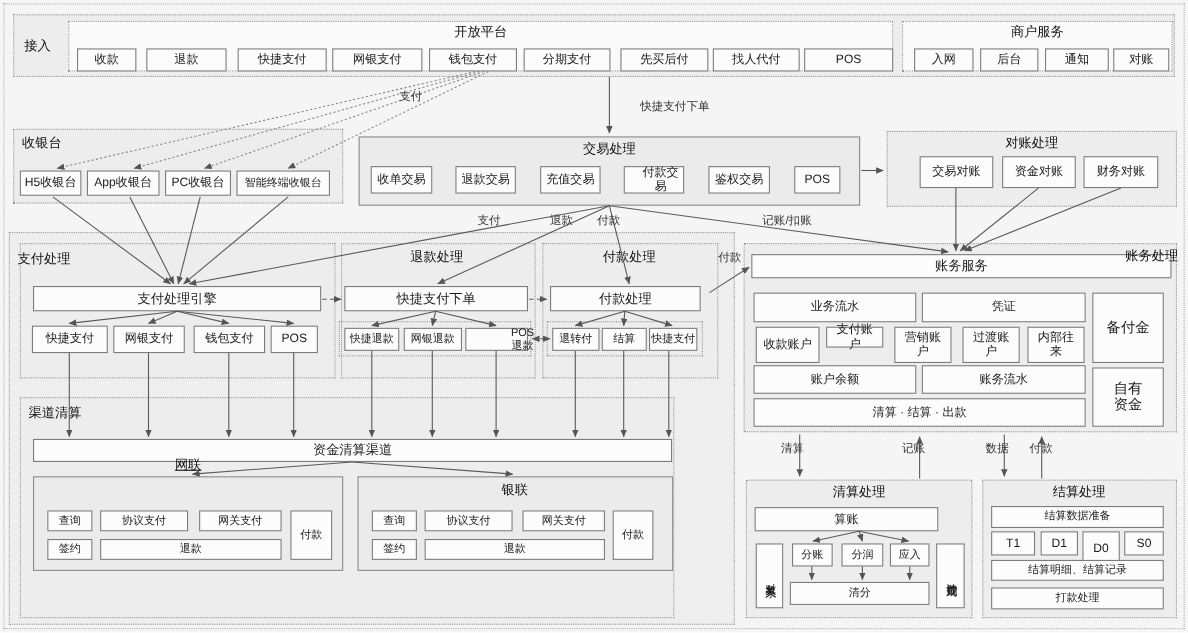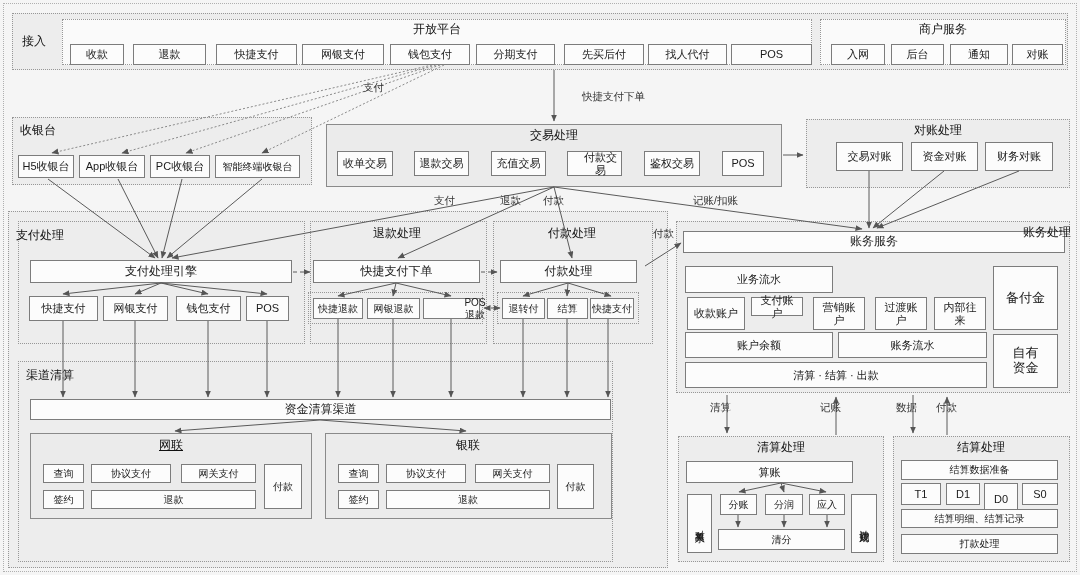--- a/index.html
+++ b/index.html
@@ -94,39 +94,40 @@
   <div class="b eng" style="left:500px;top:260px;width:137px;height:23px;">付款处理</div>
   <div class="sec" style="left:497px;top:292px;width:142px;height:32px;background:transparent;"></div>
   <div class="b" style="left:502px;top:298px;width:43px;height:21px;font-size:10px;">退转付</div>
   <div class="b" style="left:547px;top:298px;width:41px;height:21px;font-size:10px;">结算</div>
   <div class="b" style="left:590px;top:298px;width:44px;height:21px;font-size:10px;">快捷支付</div>
 
   <div class="sec" style="left:676px;top:221px;width:394px;height:172px;"></div>
   <div class="t" style="left:1023px;top:224px;">账务处理</div>
   <div class="b eng" style="left:683px;top:231px;width:382px;height:22px;">账务服务</div>
   <div class="b" style="left:685px;top:266px;width:148px;height:27px;">业务流水</div>
+  <div class="b" style="left:838px;top:266px;width:149px;height:27px;">凭证</div>
   <div class="b" style="left:687px;top:297px;width:58px;height:33px;padding:0 4px;">收款账户</div>
   <div class="b" style="left:751px;top:297px;width:52px;height:19px;padding:0 6px;">支付账户</div>
   <div class="b" style="left:813px;top:297px;width:52px;height:33px;padding:0 6px;">营销账户</div>
   <div class="b" style="left:875px;top:297px;width:52px;height:33px;padding:0 6px;">过渡账户</div>
   <div class="b" style="left:934px;top:297px;width:52px;height:33px;padding:0 6px;">内部往来</div>
   <div class="b big" style="left:993px;top:266px;width:65px;height:64px;">备付金</div>
   <div class="b" style="left:685px;top:332px;width:148px;height:26px;">账户余额</div>
   <div class="b" style="left:838px;top:332px;width:149px;height:26px;">账务流水</div>
   <div class="b big" style="left:993px;top:334px;width:65px;height:54px;">
       <span class="w2">自有资金</span>
     </div>
   <div class="b" style="left:685px;top:362px;width:302px;height:26px;">清算 · 结算 · 出款</div>
 
   <div class="sec" style="left:18px;top:361px;width:595px;height:201px;"></div>
   <div class="t" style="left:26px;top:367px;">渠道清算</div>
   <div class="b eng" style="left:30px;top:399px;width:581px;height:21px;">资金清算渠道</div>
 
   <div class="sec solid" style="left:30px;top:433px;width:282px;height:86px;z-index:2;"></div>
-  <div class="t tc" style="left:171px;top:437px;text-decoration:underline;">网联</div>
+  <div class="t tc" style="left:171px;top:414px;text-decoration:underline;">网联</div>
   <div class="b" style="left:43px;top:464px;width:41px;height:19px;font-size:10px;">查询</div>
   <div class="b" style="left:91px;top:464px;width:80px;height:19px;font-size:10px;">协议支付</div>
   <div class="b" style="left:181px;top:464px;width:75px;height:19px;font-size:10px;">网关支付</div>
   <div class="b" style="left:264px;top:464px;width:38px;height:45px;font-size:10px;">付款</div>
   <div class="b" style="left:43px;top:490px;width:41px;height:19px;font-size:10px;">签约</div>
   <div class="b" style="left:91px;top:490px;width:165px;height:19px;font-size:10px;">退款</div>
 
   <div class="sec solid" style="left:325px;top:433px;width:287px;height:86px;z-index:2;"></div>
   <div class="t tc" style="left:468px;top:437px;">银联</div>
   <div class="b" style="left:338px;top:464px;width:41px;height:19px;font-size:10px;">查询</div>

